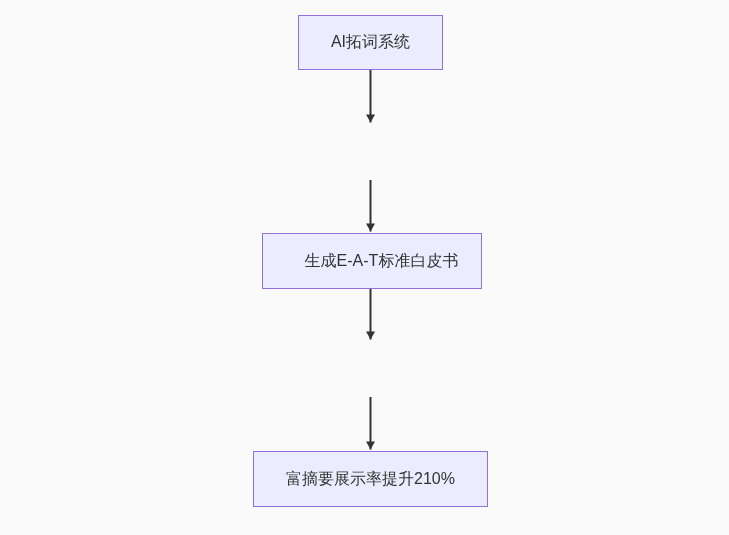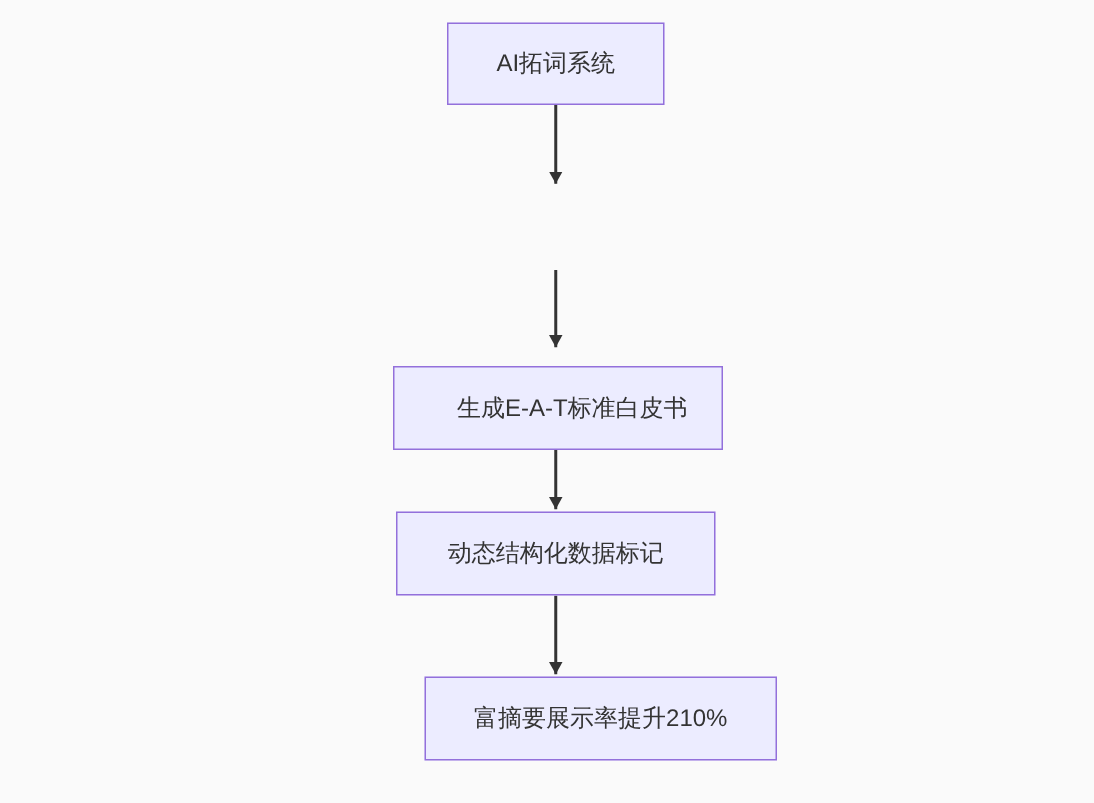--- a/index.html
+++ b/index.html
@@ -30,23 +30,23 @@
     color: #333333;
     font-size: 16px;
     display: flex;
     align-items: center;
     justify-content: center;
     text-align: right;
     white-space: nowrap;
   }
   .n1 { left: 298px; top: 15px;  width: 145px; height: 55px; }
   .n2 { left: 275px; top: 124px; width: 192px; height: 56px; }
-  .n3 { left: 262px; top: 244px; width: 220px; height: 56px; padding-left: 19px; }
+  .n3 { left: 262px; top: 233px; width: 220px; height: 56px; padding-left: 19px; }
   .n4 { left: 264px; top: 341px; width: 213px; height: 56px; }
-  .n5 { left: 253px; top: 451px; width: 235px; height: 56px; margin-left: 30px; }
+  .n5 { left: 253px; top: 451px; width: 235px; height: 56px; }
 </style>
 </head>
 <body>
 
 <div class="canvas">
 
   <svg class="edges" viewBox="0 0 729 535" xmlns="http://www.w3.org/2000/svg">
     <defs>
       <marker id="arrowhead" viewBox="0 0 10 10" refX="9" refY="5" markerWidth="9" markerHeight="10" markerUnits="userSpaceOnUse" orient="auto">
         <path d="M0,0 L9,5 L0,10 z" fill="#333333"></path>
@@ -60,21 +60,18 @@
 
   <div class="node n1">
     <span>AI拓词系统</span>
   </div>
 
 
   <div class="node n3">
     <span>生成E-A-T标准白皮书</span>
   </div>
 
-  <div class="node n4">
-    <span>动态结构化数据标记</span>
-  </div>
 
   <div class="node n5">
     <span>富摘要展示率提升210%</span>
   </div>
 
 </div>
 
 </body></html>

